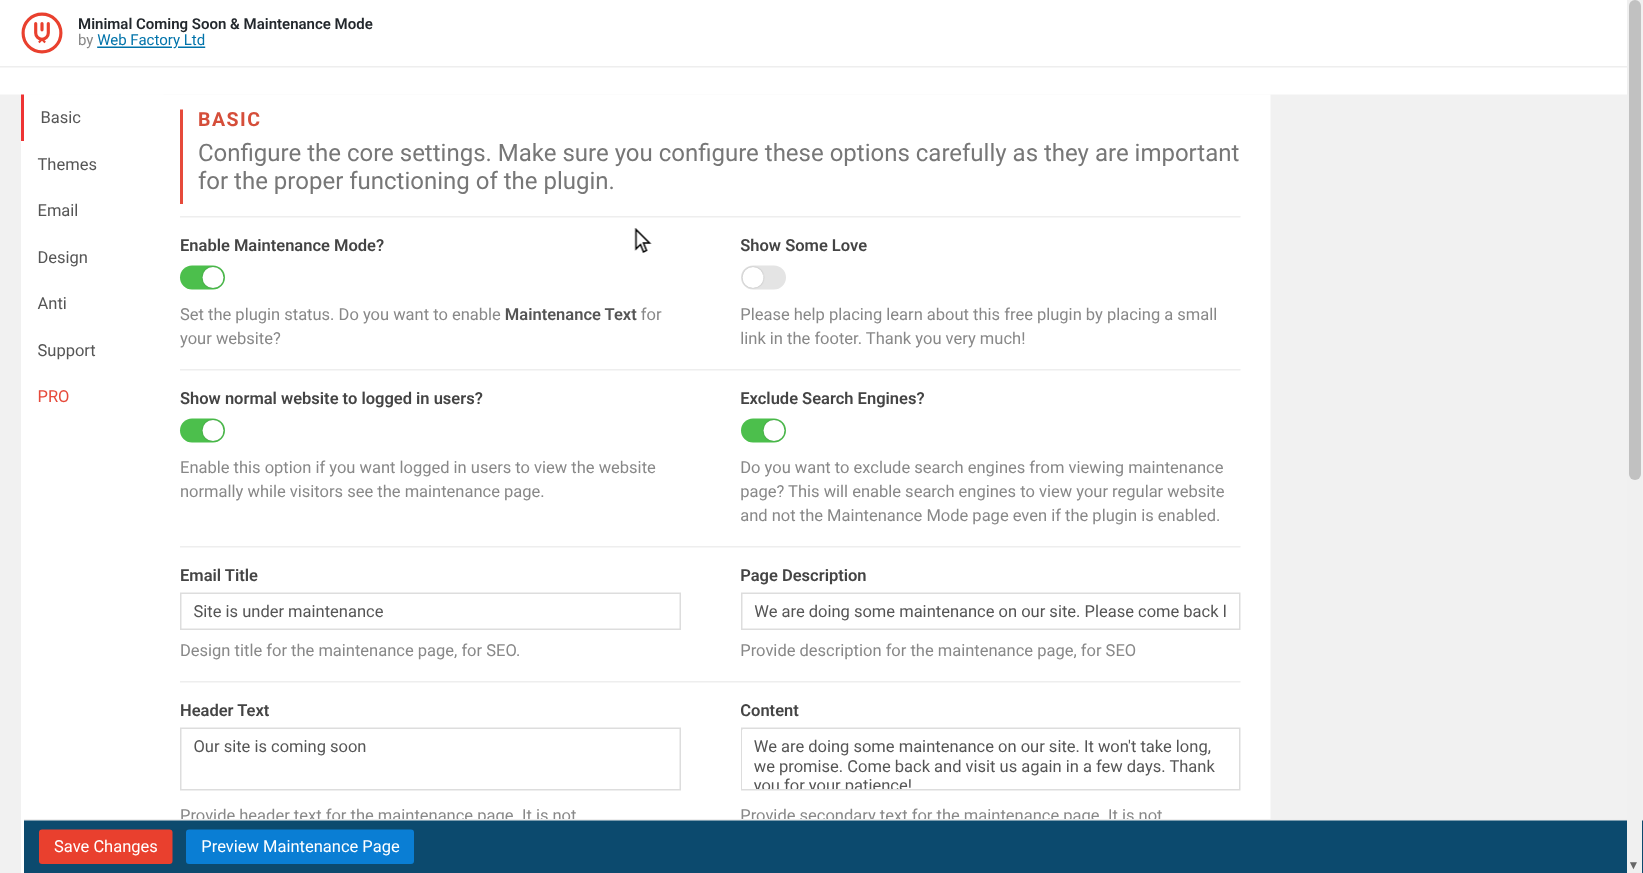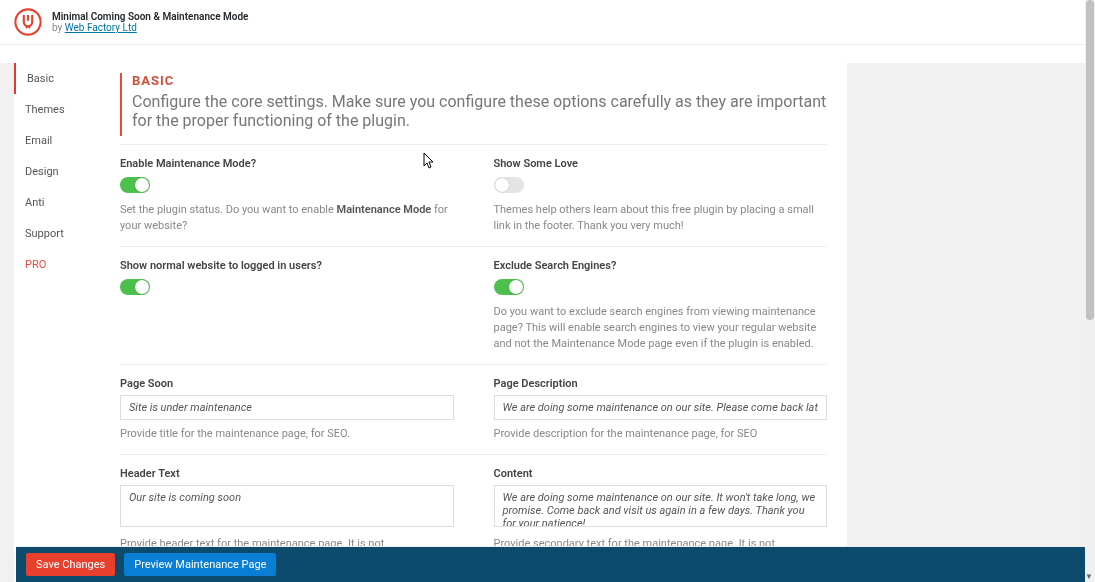--- a/index.html
+++ b/index.html
@@ -158,21 +158,20 @@
     .toggle.off .knob { left: 1px; }
     input[type=text], textarea {
       width: 100%;
       max-width: 345px;
       padding: 5px 8px;
       font-size: 11px;
       border: 1px solid #ddd;
       border-radius: 0;
       color: #555;
       font-family: inherit;
-      font-style: italic;
     }
     textarea { height: 42px; resize: none; }
     
     .footer-bar {
       position: absolute;
       bottom: 0;
       left: 0;
       width: 1085px;
       background: #0c4a6e;
       padding: 6px 10px;
@@ -240,47 +239,48 @@
         <div class="panel-inner">
           <h2>BASIC</h2>
           <div class="desc">Configure the core settings. Make sure you configure these options carefully as they are important for the proper functioning of the plugin.</div>
         </div>
 
         <div class="row">
           <div class="col">
             <span class="field-label">Enable Maintenance Mode?</span>
             <span class="toggle on"><span class="knob"></span></span>
             <div class="help">
-              <span>Set the plugin status. Do you want to enable </span><strong>Maintenance Mode</strong><span> for your website?</span>
+              <span>Set the plugin status. Do you want to enable </span><strong>Maintenance Text</strong><span> for your website?</span>
             </div>
           </div>
           <div class="col">
             <span class="field-label">Show Some Love</span>
             <span class="toggle off"><span class="knob"></span></span>
-            <div class="help">Themes help others learn about this free plugin by placing a small link in the footer. Thank you very much!</div>
+            <div class="help">Please help placing learn about this free plugin by placing a small link in the footer. Thank you very much!</div>
           </div>
         </div>
 
         <div class="row">
           <div class="col">
             <span class="field-label">Show normal website to logged in users?</span>
             <span class="toggle on"><span class="knob"></span></span>
+            <div class="help">Enable this option if you want logged in users to view the website normally while visitors see the maintenance page.</div>
           </div>
           <div class="col">
             <span class="field-label">Exclude Search Engines?</span>
             <span class="toggle on"><span class="knob"></span></span>
             <div class="help">Do you want to exclude search engines from viewing maintenance page? This will enable search engines to view your regular website and not the Maintenance Mode page even if the plugin is enabled.</div>
           </div>
         </div>
 
         <div class="row">
           <div class="col">
-            <span class="field-label">Page Soon</span>
+            <span class="field-label">Email Title</span>
             <input type="text" value="Site is under maintenance" style="">
-            <div class="help">Provide title for the maintenance page, for SEO.</div>
+            <div class="help">Design title for the maintenance page, for SEO.</div>
           </div>
           <div class="col">
             <span class="field-label">Page Description</span>
             <input type="text" value="We are doing some maintenance on our site. Please come back later." style="">
             <div class="help">Provide description for the maintenance page, for SEO</div>
           </div>
         </div>
 
         <div class="row">
           <div class="col">

